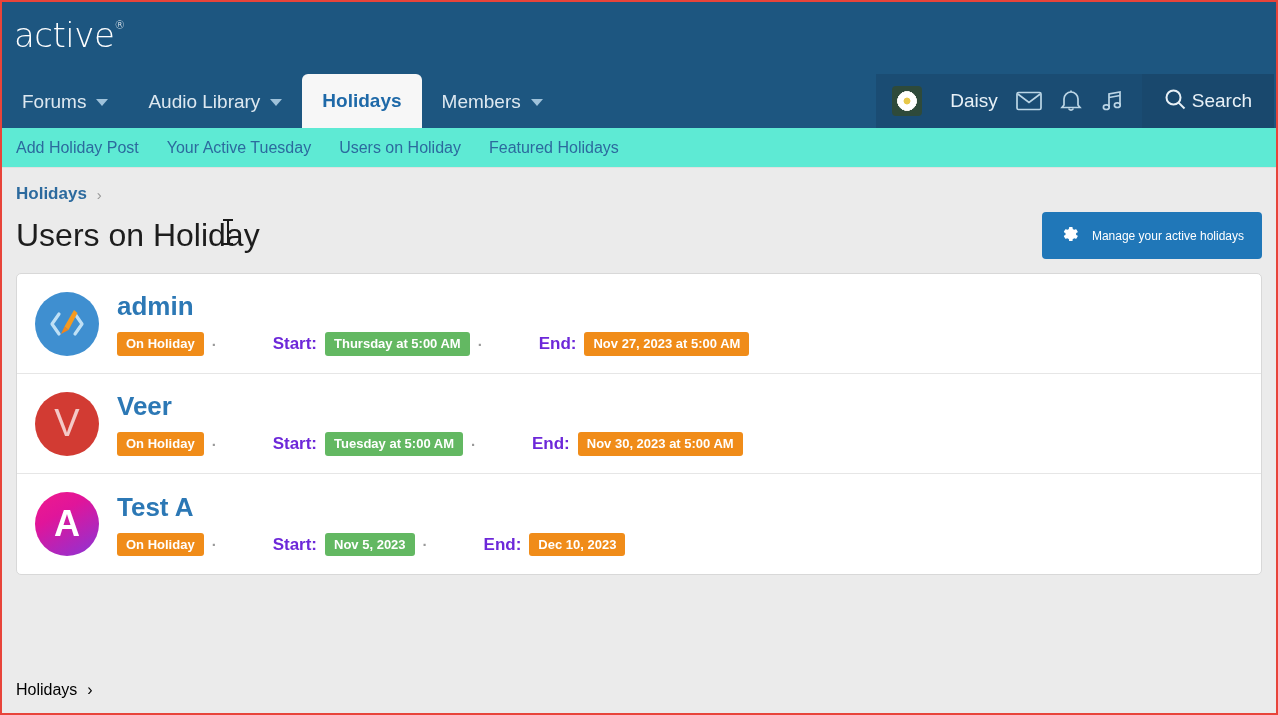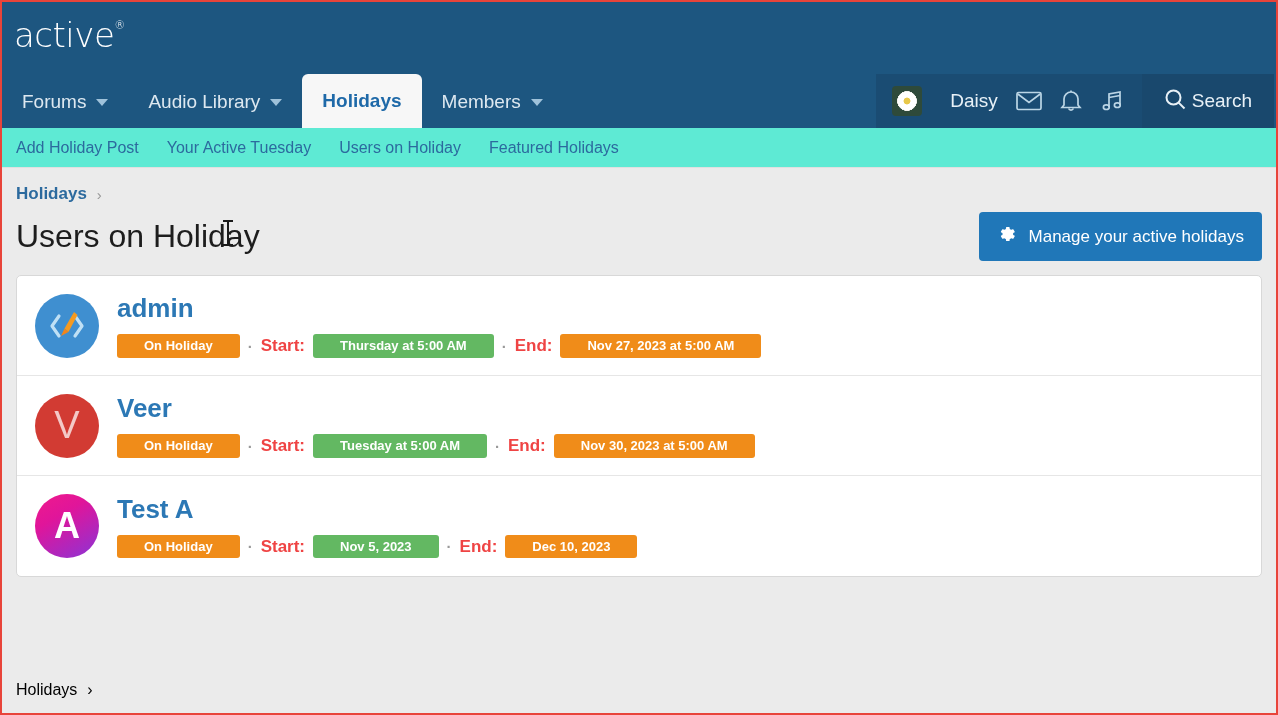--- a/index.html
+++ b/index.html
@@ -202,21 +202,21 @@
     background: #1a1a1a;
   }
   .caret-cursor::before { top: 0; }
   .caret-cursor::after { bottom: 0; }
 
   .manage-btn {
     background: #2077b8;
     color: #fff;
     border: none;
     border-radius: 4px;
-    font-size: 17px;
+    font-size: 12px;
     padding: 12px 18px;
     display: flex;
     align-items: center;
     gap: 12px;
     cursor: pointer;
     font-family: "Liberation Sans", sans-serif;
   }
 
   
   .card {
@@ -262,28 +262,28 @@
     display: flex;
     align-items: center;
     gap: 8px;
     flex-wrap: wrap;
   }
   .badge {
     display: inline-block;
     border-radius: 3px;
     color: #fff;
     font-size: 13px;
-    padding: 4px 27px;
+    padding: 4px 9px;
     line-height: 1.2;
     white-space: nowrap;
   }
   .badge-orange { background: #f08c19; }
   .badge-green  { background: #63b862; }
   .meta-dot { color: #999; font-size: 15px; }
-  .meta-label { color: #ef4444; font-size: 17px; }
+  .meta-label { color: #6d28d9; font-size: 17px; margin-left: 48px; }
 
   .footer-breadcrumb {
     position: absolute;
     left: 14px;
     bottom: 14px;
     display: flex;
     align-items: center;
     gap: 10px;
   }
 </style>

